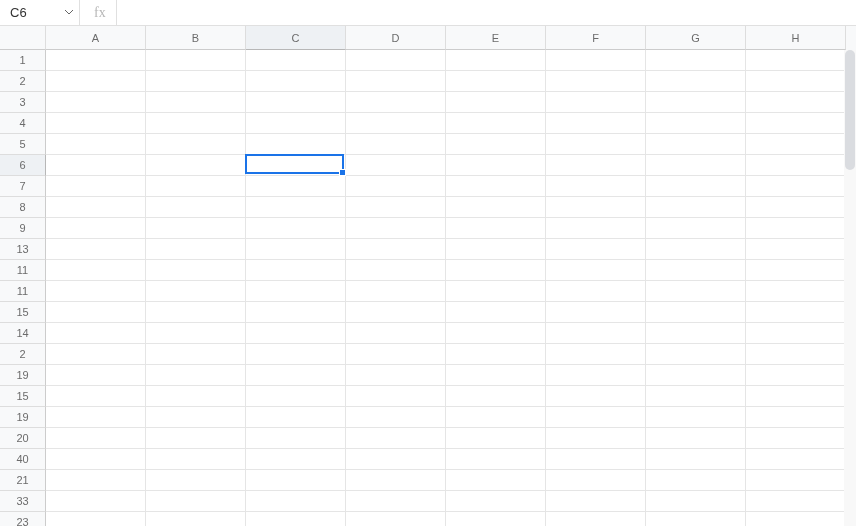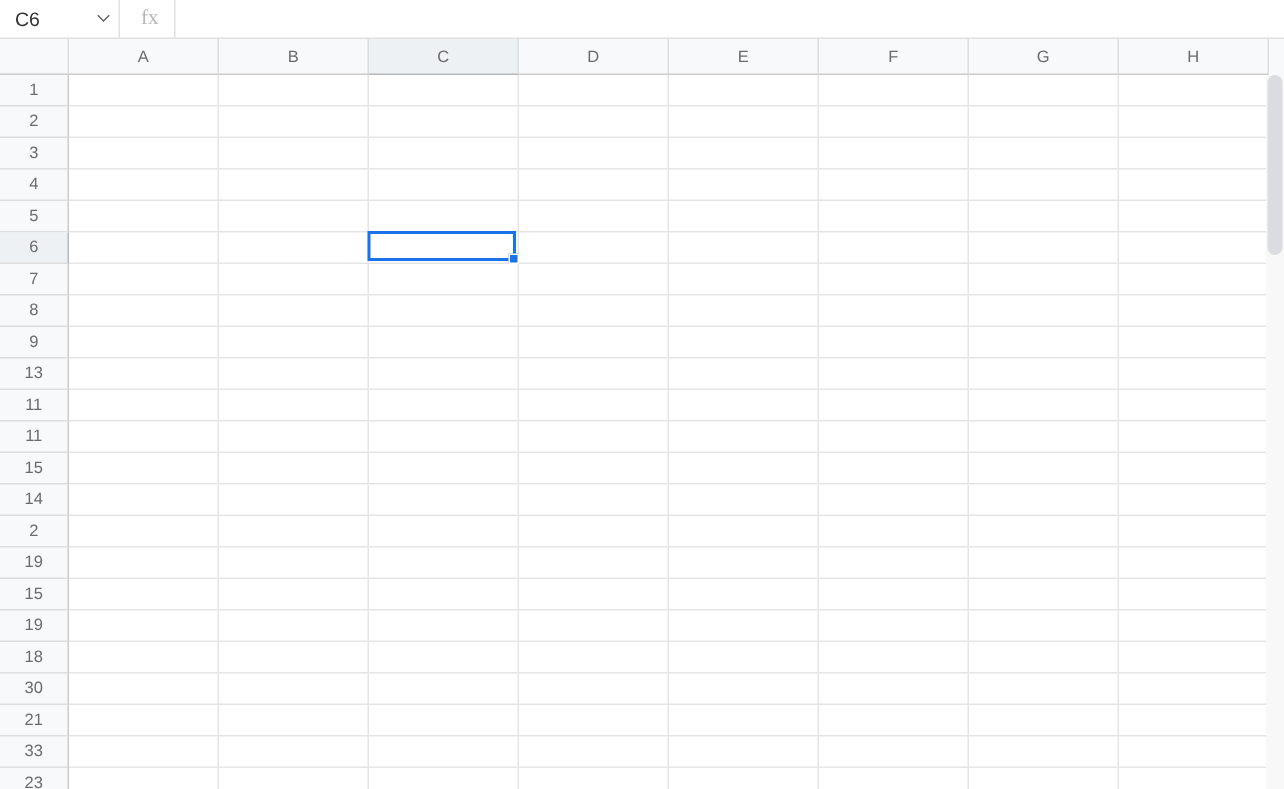--- a/index.html
+++ b/index.html
@@ -200,22 +200,22 @@
         <div class="row-header">9</div>
         <div class="row-header">13</div>
         <div class="row-header">11</div>
         <div class="row-header">11</div>
         <div class="row-header">15</div>
         <div class="row-header">14</div>
         <div class="row-header">2</div>
         <div class="row-header">19</div>
         <div class="row-header">15</div>
         <div class="row-header">19</div>
-        <div class="row-header">18</div>
-        <div class="row-header">30</div>
+        <div class="row-header">20</div>
+        <div class="row-header">40</div>
         <div class="row-header">21</div>
         <div class="row-header">33</div>
         <div class="row-header">23</div>
       </div>
     <div class="cells">
 
     <div class="row">
           <div class="cell"></div>
           <div class="cell"></div>
           <div class="cell"></div>

